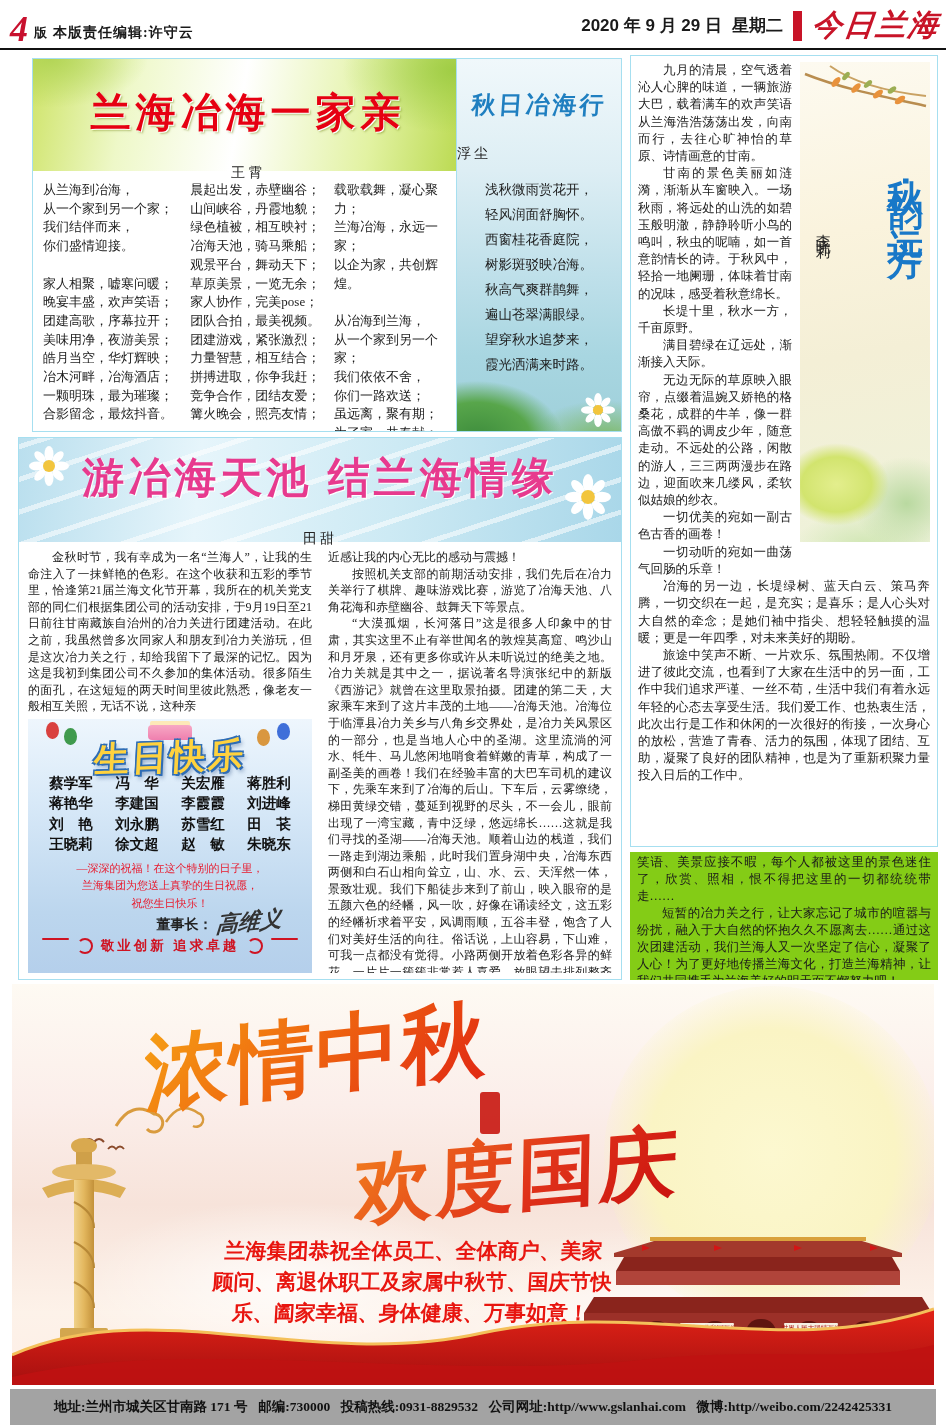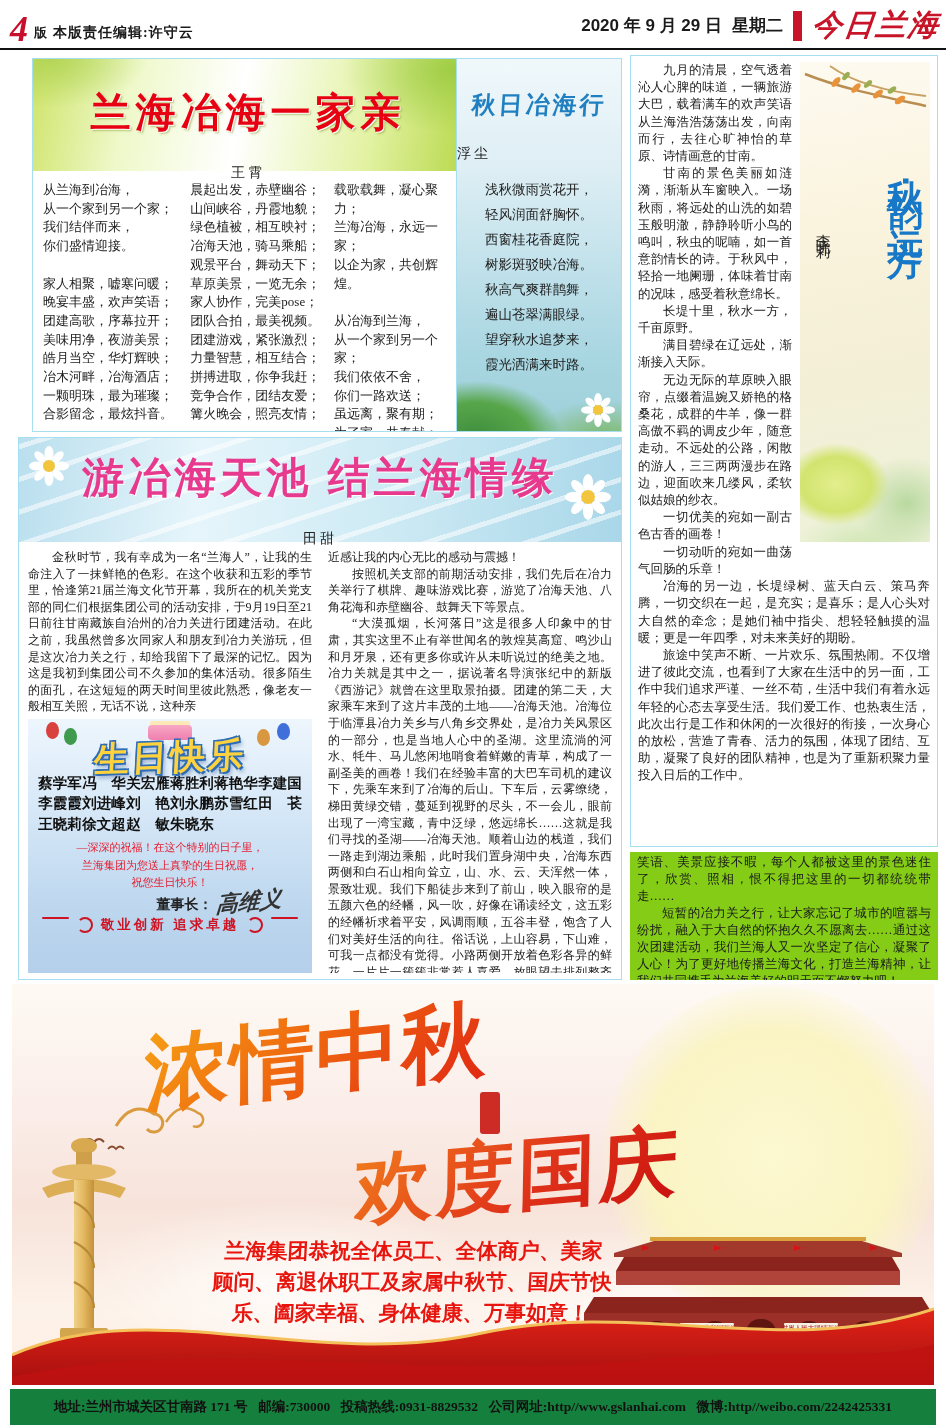--- a/index.html
+++ b/index.html
@@ -75,21 +75,21 @@
   .balloon{position:absolute;width:13px;height:17px;border-radius:50% 50% 48% 48%;}
   .b1{left:18px;top:3px;background:#d9413f;}
   .b2{left:36px;top:9px;background:#3f9a4d;}
   .b3{right:22px;top:4px;background:#3f6fd9;}
   .b4{right:42px;top:10px;background:#d9973f;}
   .cake{position:absolute;left:50%;top:6px;transform:translateX(-50%);width:44px;height:15px;border-radius:4px;
      background:linear-gradient(180deg,#f7a8c4,#ef7fae);box-shadow:0 -6px 0 -2px #fde9b8;}
   .bd-title{margin-top:30px;font-size:35px;font-weight:bold;color:#ffd23e;letter-spacing:3px;
      transform:skewX(-5deg) rotate(-2deg);font-family:"Liberation Sans","DejaVu Sans",sans-serif;
      text-shadow:-1.5px -1.5px 0 #2f6db5,1.5px -1.5px 0 #2f6db5,-1.5px 1.5px 0 #2f6db5,2px 2px 0 #2f6db5,3px 4px 4px rgba(20,60,120,.45);}
-  .bd-names{margin:9px auto 0;width:93%;display:grid;grid-template-columns:repeat(6,1fr);row-gap:4px;
+  .bd-names{margin:9px auto 0;width:93%;display:grid;grid-template-columns:repeat(4,1fr);row-gap:4px;
      font-size:14.5px;font-weight:600;color:#111;}
   .bd-greet{margin-top:7px;font-size:11px;line-height:17.5px;font-weight:normal;color:#e8192c;}
   .bd-sign{margin-top:2px;padding-right:30px;text-align:right;font-size:14px;font-weight:bold;color:#222;}
   .bd-signature{display:inline-block;font-size:22px;font-style:italic;transform:rotate(-6deg) skewX(-10deg);color:#333;}
   .bd-slogan{display:flex;align-items:flex-start;gap:8px;margin:4px 14px 0;color:#cf1322;font-size:13.5px;
      font-weight:bold;letter-spacing:3px;}
   .sline{flex:1;height:2px;background:#cf1322;border-radius:2px;}
   .curl{width:12px;height:12px;border:2px solid #cf1322;border-radius:50%;border-left-color:transparent;flex:0 0 auto;}
   
   .banner{position:absolute;left:12px;top:984px;width:922px;height:401px;overflow:hidden;background:
@@ -108,21 +108,21 @@
      -webkit-background-clip:text;background-clip:text;color:transparent;}
   .seal{position:absolute;left:468px;top:108px;width:20px;height:42px;background:#c8160f;border-radius:3px;opacity:.9;}
   .bgreet{position:absolute;left:128px;top:252px;width:544px;font-size:21px;line-height:31px;font-weight:bold;
      color:#e8150f;text-align:center;transform:skewX(-3deg);}
   .cloudorn{position:absolute;left:96px;top:104px;}
   .birds{position:absolute;left:70px;top:150px;}
   .huabiao{position:absolute;left:14px;bottom:28px;}
   .gate{position:absolute;right:2px;bottom:34px;}
   .wave{position:absolute;left:0;bottom:0;width:100%;height:110px;}
   
-  .pfooter{position:absolute;left:10px;top:1389px;width:926px;height:36px;background:#15803d;
+  .pfooter{position:absolute;left:10px;top:1389px;width:926px;height:36px;background:#a3a3a3;
      display:flex;align-items:center;justify-content:space-between;padding:0 44px;box-sizing:border-box;
      font-size:13.5px;font-weight:bold;color:#111;}
 </style>
 </head>
 <body>
 
 <div class="page">
 
   <div class="ph">
     <div class="ph-left">

